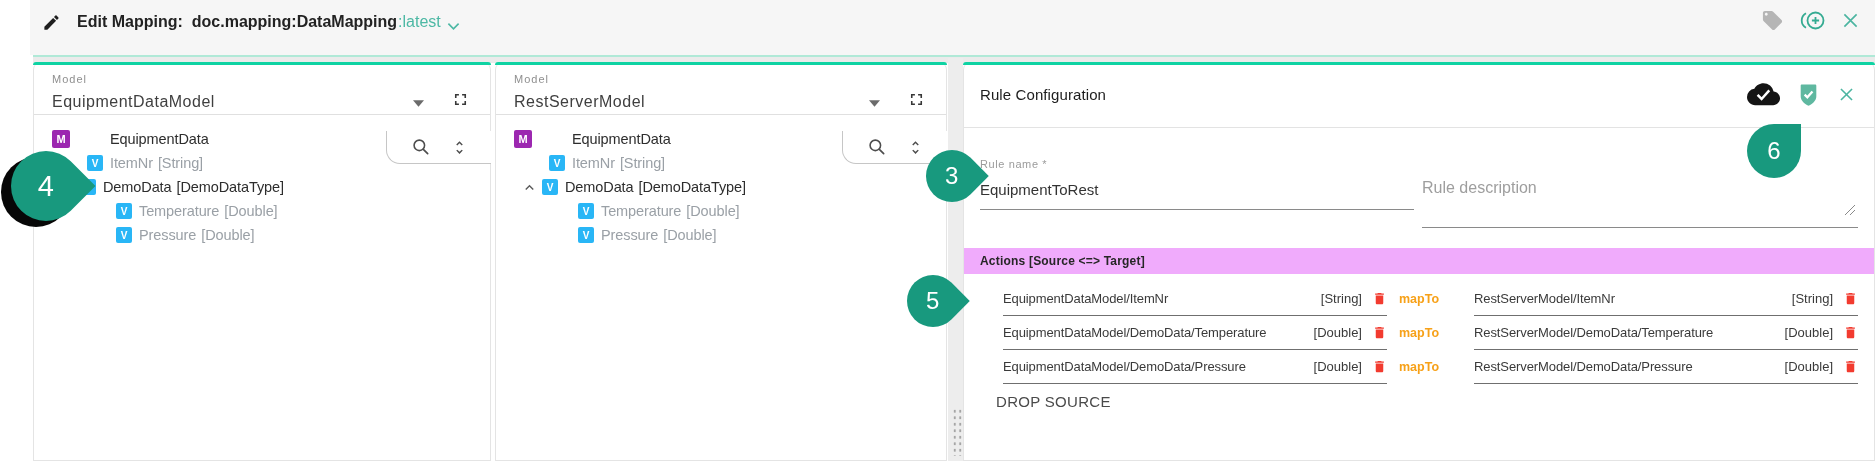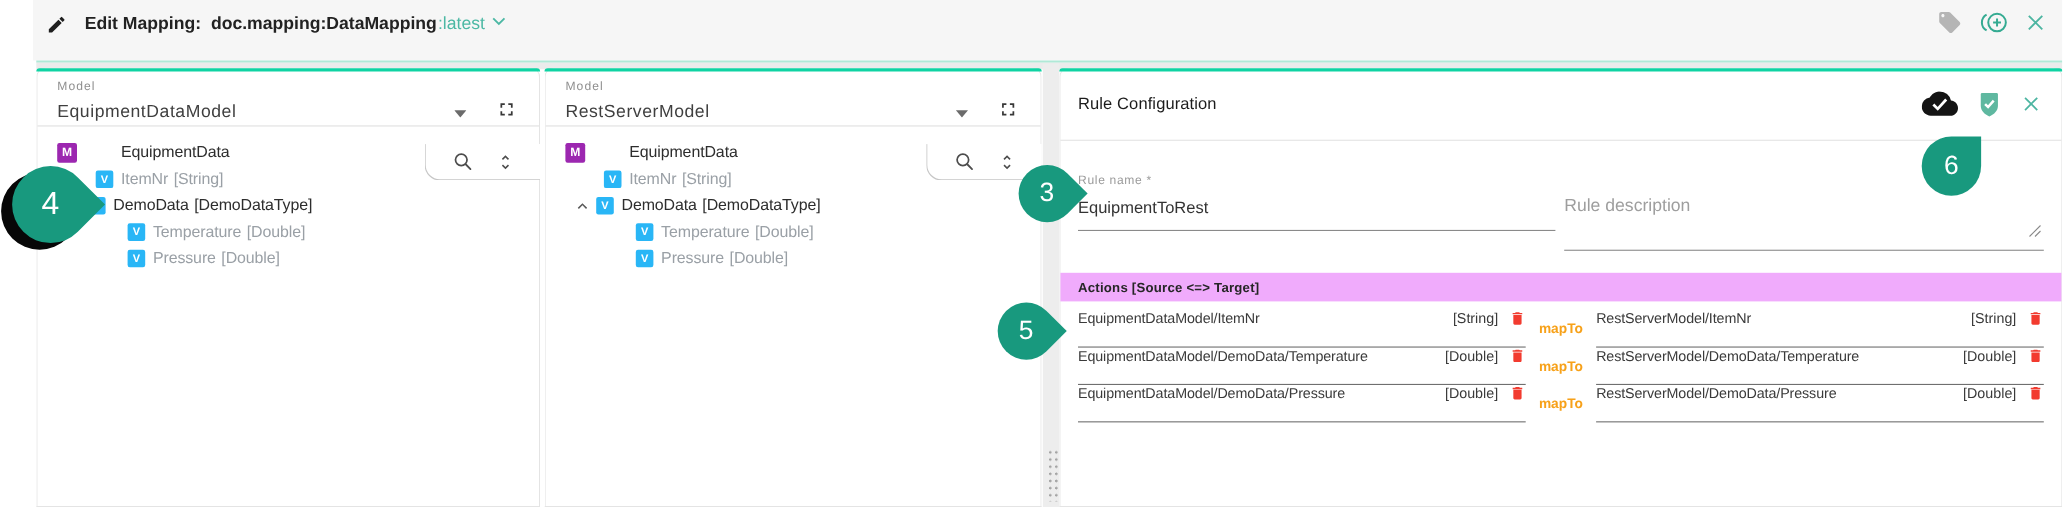--- a/index.html
+++ b/index.html
@@ -3,21 +3,21 @@
 <meta charset="utf-8">
 <style>
   html,body{margin:0;padding:0;background:#fff;}
   .stage{position:relative;width:1875px;height:461px;overflow:hidden;background:#fff;
          font-family:"Liberation Sans",sans-serif;-webkit-font-smoothing:antialiased;}
 
   
   .appbar-bg{position:absolute;left:30px;top:0;width:1845px;height:55px;background:#f6f6f6;}
   .appbar{position:absolute;left:0;top:0;width:1875px;height:44px;display:flex;align-items:center;}
   .appbar .pencil{margin-left:42px;flex:none;}
-  .appbar-title{display:flex;align-items:flex-start;margin-left:16px;font-size:16px;}
+  .appbar-title{display:flex;align-items:flex-end;margin-left:16px;font-size:16px;}
   .t-bold{font-weight:bold;color:#222;}
   .t-name{margin-left:9px;}
   .t-version{color:#4cb8a4;margin-left:1px;}
   .appbar-title svg{margin-left:6px;margin-top:2px;}
   .appbar-icons{position:absolute;right:14px;top:8px;display:flex;align-items:center;gap:15px;}
 
   .teal-underline{position:absolute;left:33px;top:55px;width:1842px;height:2px;background:#b0e9d7;}
   .gray-band{position:absolute;left:33px;top:57px;width:1842px;height:6px;background:#ebebeb;}
 
   
@@ -76,21 +76,21 @@
       font-size:15px;color:#333;padding:9px 0 11px;box-sizing:border-box;}
   .desc-field{flex:1;position:relative;padding-top:13px;}
   .desc-input{font-size:16px;padding:8px 0 30px;}
   .desc-input::placeholder{color:#9e9e9e;opacity:1;}
   .resize-glyph{position:absolute;right:2px;bottom:12px;}
 
   .actions-bar{margin-top:20px;height:26px;background:#f0abfc;display:flex;align-items:center;
       padding-left:16px;font-size:12px;font-weight:bold;color:#262626;letter-spacing:.2px;}
   .actions-list{padding:8px 16px 0;}
   .action-row{display:flex;align-items:stretch;height:34px;}
-  .action-side{flex:1;display:flex;align-items:flex-start;border-bottom:1px solid #6f6f6f;min-width:0;}
+  .action-side{flex:1;display:flex;align-items:center;border-bottom:1px solid #6f6f6f;min-width:0;margin-left:23px;}
   .a-path{font-size:13px;color:#3a3a3a;letter-spacing:-.1px;white-space:nowrap;}
   .a-spacer{flex:1;}
   .a-type{font-size:13px;color:#3a3a3a;margin-left:8px;white-space:nowrap;}
   .a-trash{margin-left:10px;flex:none;cursor:pointer;}
   .a-op{font-size:12.5px;font-weight:bold;color:#f7a119;margin:0 12px;align-self:center;flex:none;}
   .drop-source{padding:9px 0 0 16px;font-size:15px;color:#4a4a4a;letter-spacing:.3px;}
 
   
   .marker{position:absolute;background:#18997e;border-radius:50% 0 50% 50%;display:flex;
       align-items:center;justify-content:center;color:#fff;z-index:10;font-weight:normal;}
@@ -330,20 +330,21 @@
         <span class="a-op">mapTo</span>
         <div class="action-side">
           <span class="a-path">RestServerModel/DemoData/Pressure</span>
           <span class="a-spacer"></span>
           <span class="a-type">[Double]</span>
           <svg class="a-trash" width="15" height="15" viewBox="0 0 24 24">
               <path fill="#f23b2f" d="M6 19c0 1.1.9 2 2 2h8c1.1 0 2-.9 2-2V7H6v12zM19 4h-3.5l-1-1h-5l-1 1H5v2h14V4z"></path>
             </svg>
         </div>
       </div>
+      <div class="drop-source">DROP SOURCE</div>
     </div>
   </div>
 
   <div class="marker m-rot m4s"></div>
   <div class="marker m-rot m4">
       <span class="m-num">4</span>
     </div>
   <div class="marker m-rot m3">
       <span class="m-num">3</span>
     </div>

